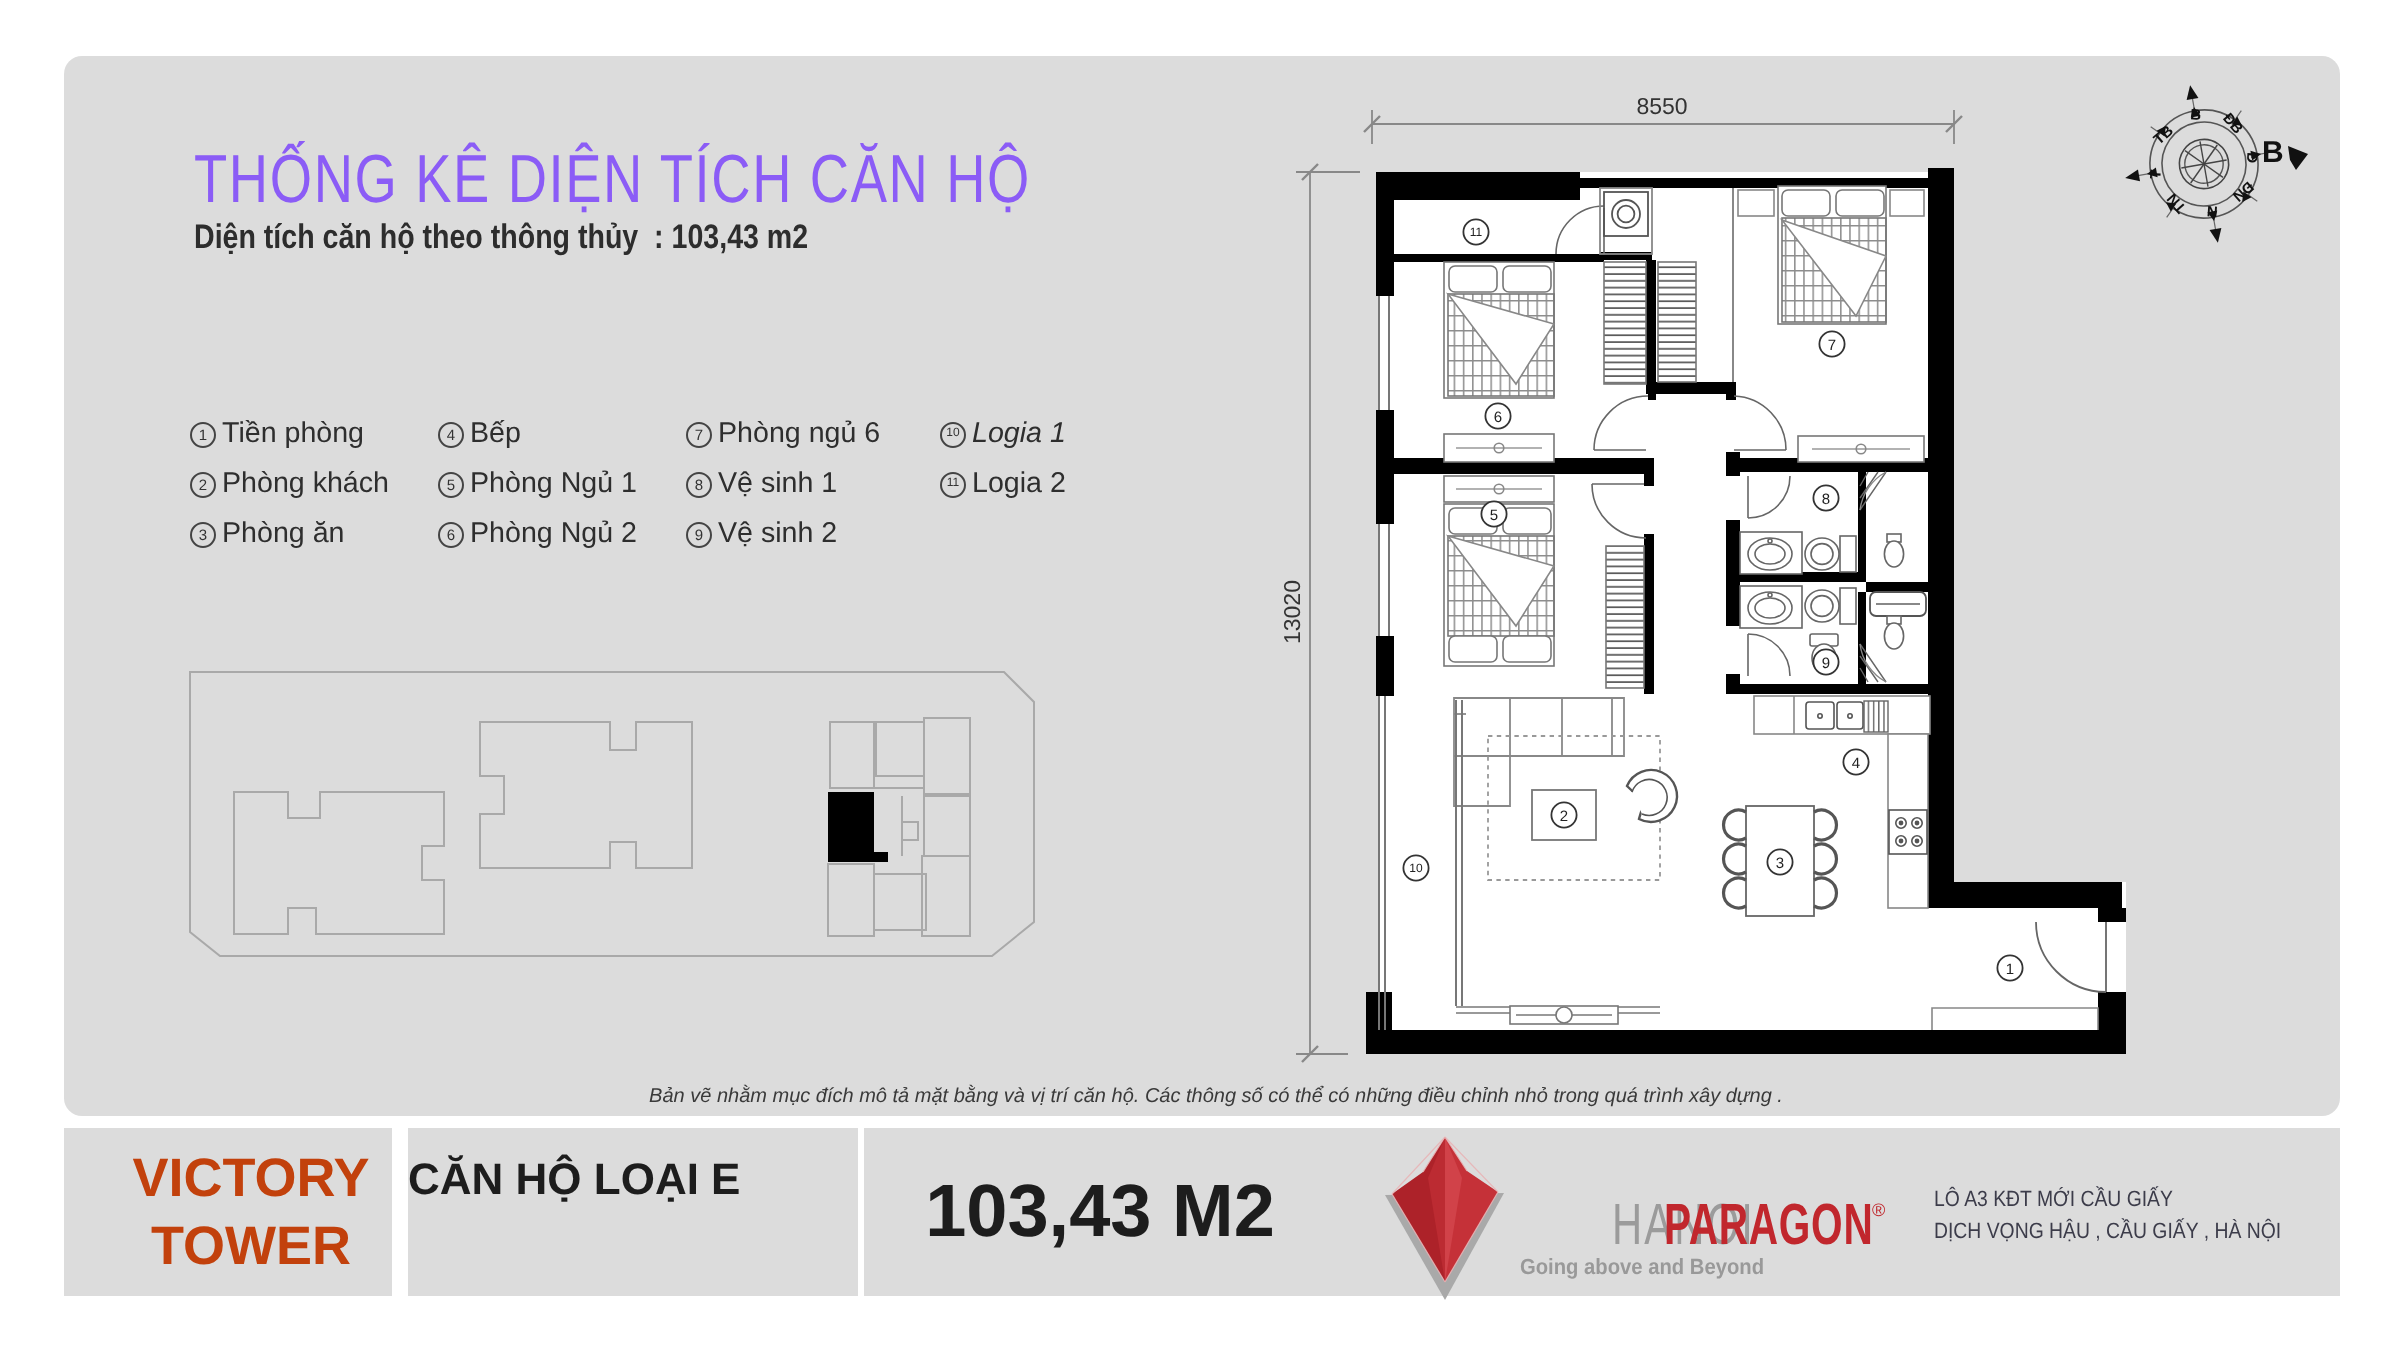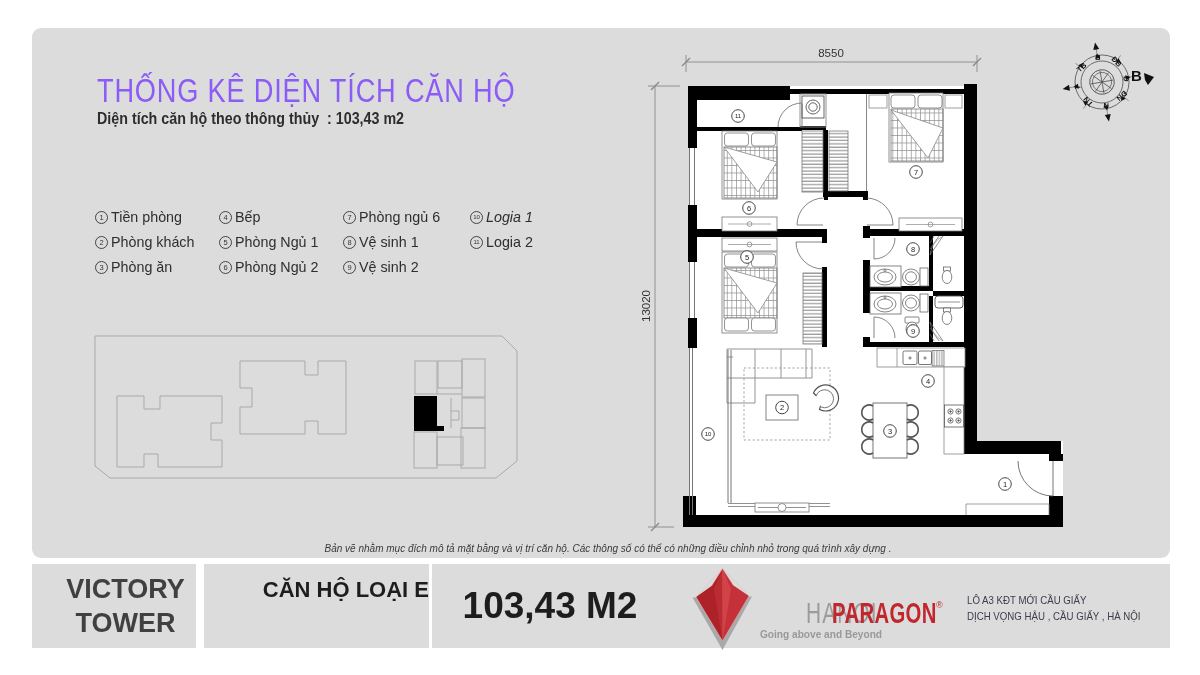--- a/index.html
+++ b/index.html
@@ -36,23 +36,23 @@
 <div class="abs" style="left:343px;top:261px;width:11px;height:11px;border:1px solid #444;border-radius:50%;font-size:7.5px;text-align:center;line-height:11px;color:#333;">9</div>
     <div class="abs" style="left:359px;top:259px;white-space:nowrap;">Vệ sinh 2</div>
 <div class="abs" style="left:470px;top:211px;width:11px;height:11px;border:1px solid #444;border-radius:50%;font-size:6px;text-align:center;line-height:11px;color:#333;">10</div>
     <div class="abs" style="left:486px;top:209px;white-space:nowrap;font-style:italic;">Logia 1</div>
 <div class="abs" style="left:470px;top:236px;width:11px;height:11px;border:1px solid #444;border-radius:50%;font-size:6px;text-align:center;line-height:11px;color:#333;">11</div>
     <div class="abs" style="left:486px;top:234px;white-space:nowrap;">Logia 2</div>
 </div>
 
 <div class="abs" style="left:0px;top:543px;width:1216px;text-align:center;font-size:10px;font-style:italic;color:#3a3a3a;">Bản vẽ nhằm mục đích mô tả mặt bằng và vị trí căn hộ. Các thông số có thể có những điều chỉnh nhỏ trong quá trình xây dựng .</div>
 
-<div class="abs" style="left:32px;top:564px;width:164px;height:84px;background:#dcdcdc;text-align:center;font-weight:bold;font-size:27px;line-height:34px;color:#404040;padding-top:8px;box-sizing:border-box;padding-left:23px;">VICTORY<br>TOWER</div>
-
-<div class="abs" style="left:204px;top:564px;width:225px;height:84px;background:#dcdcdc;text-align:right;color:#1d1d1d;">
+<div class="abs" style="left:32px;top:564px;width:164px;height:84px;background:#dcdcdc;text-align:center;font-weight:bold;font-size:27px;line-height:34px;color:#c2410c;padding-top:8px;box-sizing:border-box;padding-left:23px;">VICTORY<br>TOWER</div>
+
+<div class="abs" style="left:204px;top:564px;width:225px;height:84px;background:#dcdcdc;text-align:left;color:#1d1d1d;">
   <div style="font-weight:bold;font-size:22px;margin-top:13px;">CĂN HỘ LOẠI E</div>
 </div>
 
 <div class="abs" style="left:432px;top:564px;width:236px;height:84px;background:#dcdcdc;text-align:center;font-weight:bold;font-size:37px;line-height:84px;color:#1d1d1d;">103,43 M2</div>
 
 <div class="abs" style="left:665px;top:564px;width:505px;height:84px;background:#dcdcdc;"></div>
 
 <div class="abs" style="left:758px;top:597px;font-size:29px;color:#9b9b9b;white-space:nowrap;margin-left:48px;"><span class="sx" style="transform:scaleX(0.72);letter-spacing:1.5px;">HANOI</span></div>
 
 <div class="abs" style="left:832px;top:597px;font-size:29px;font-weight:bold;color:#c1272d;white-space:nowrap;"><span class="sx" style="transform:scaleX(0.70);letter-spacing:0.5px;">PARAGON</span></div>

